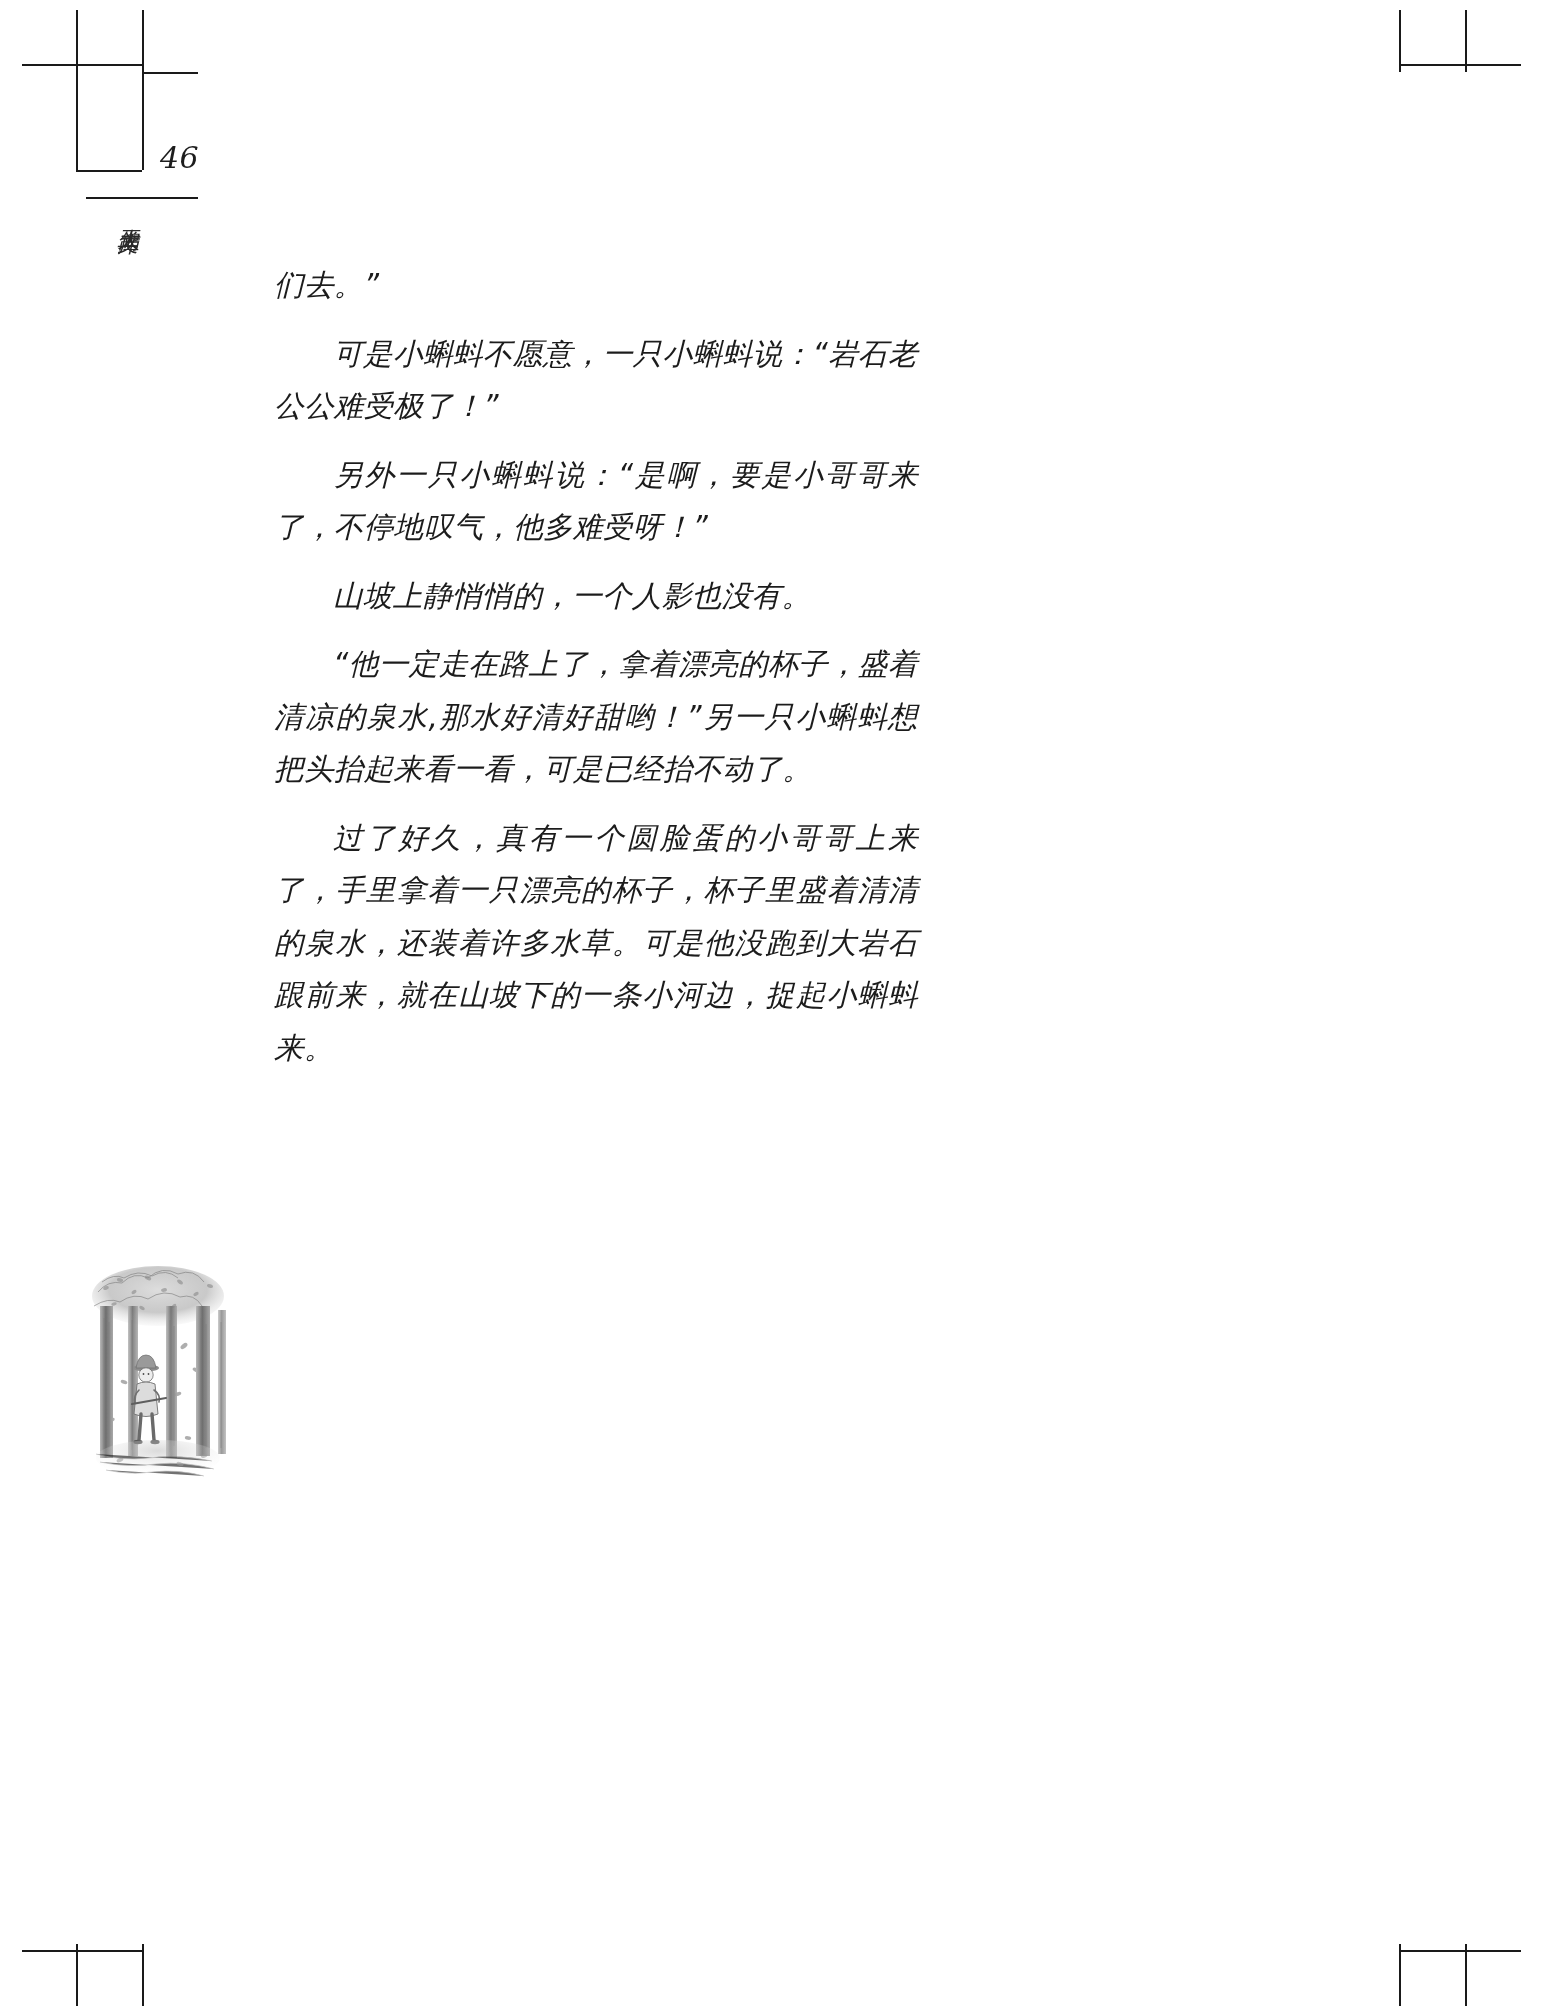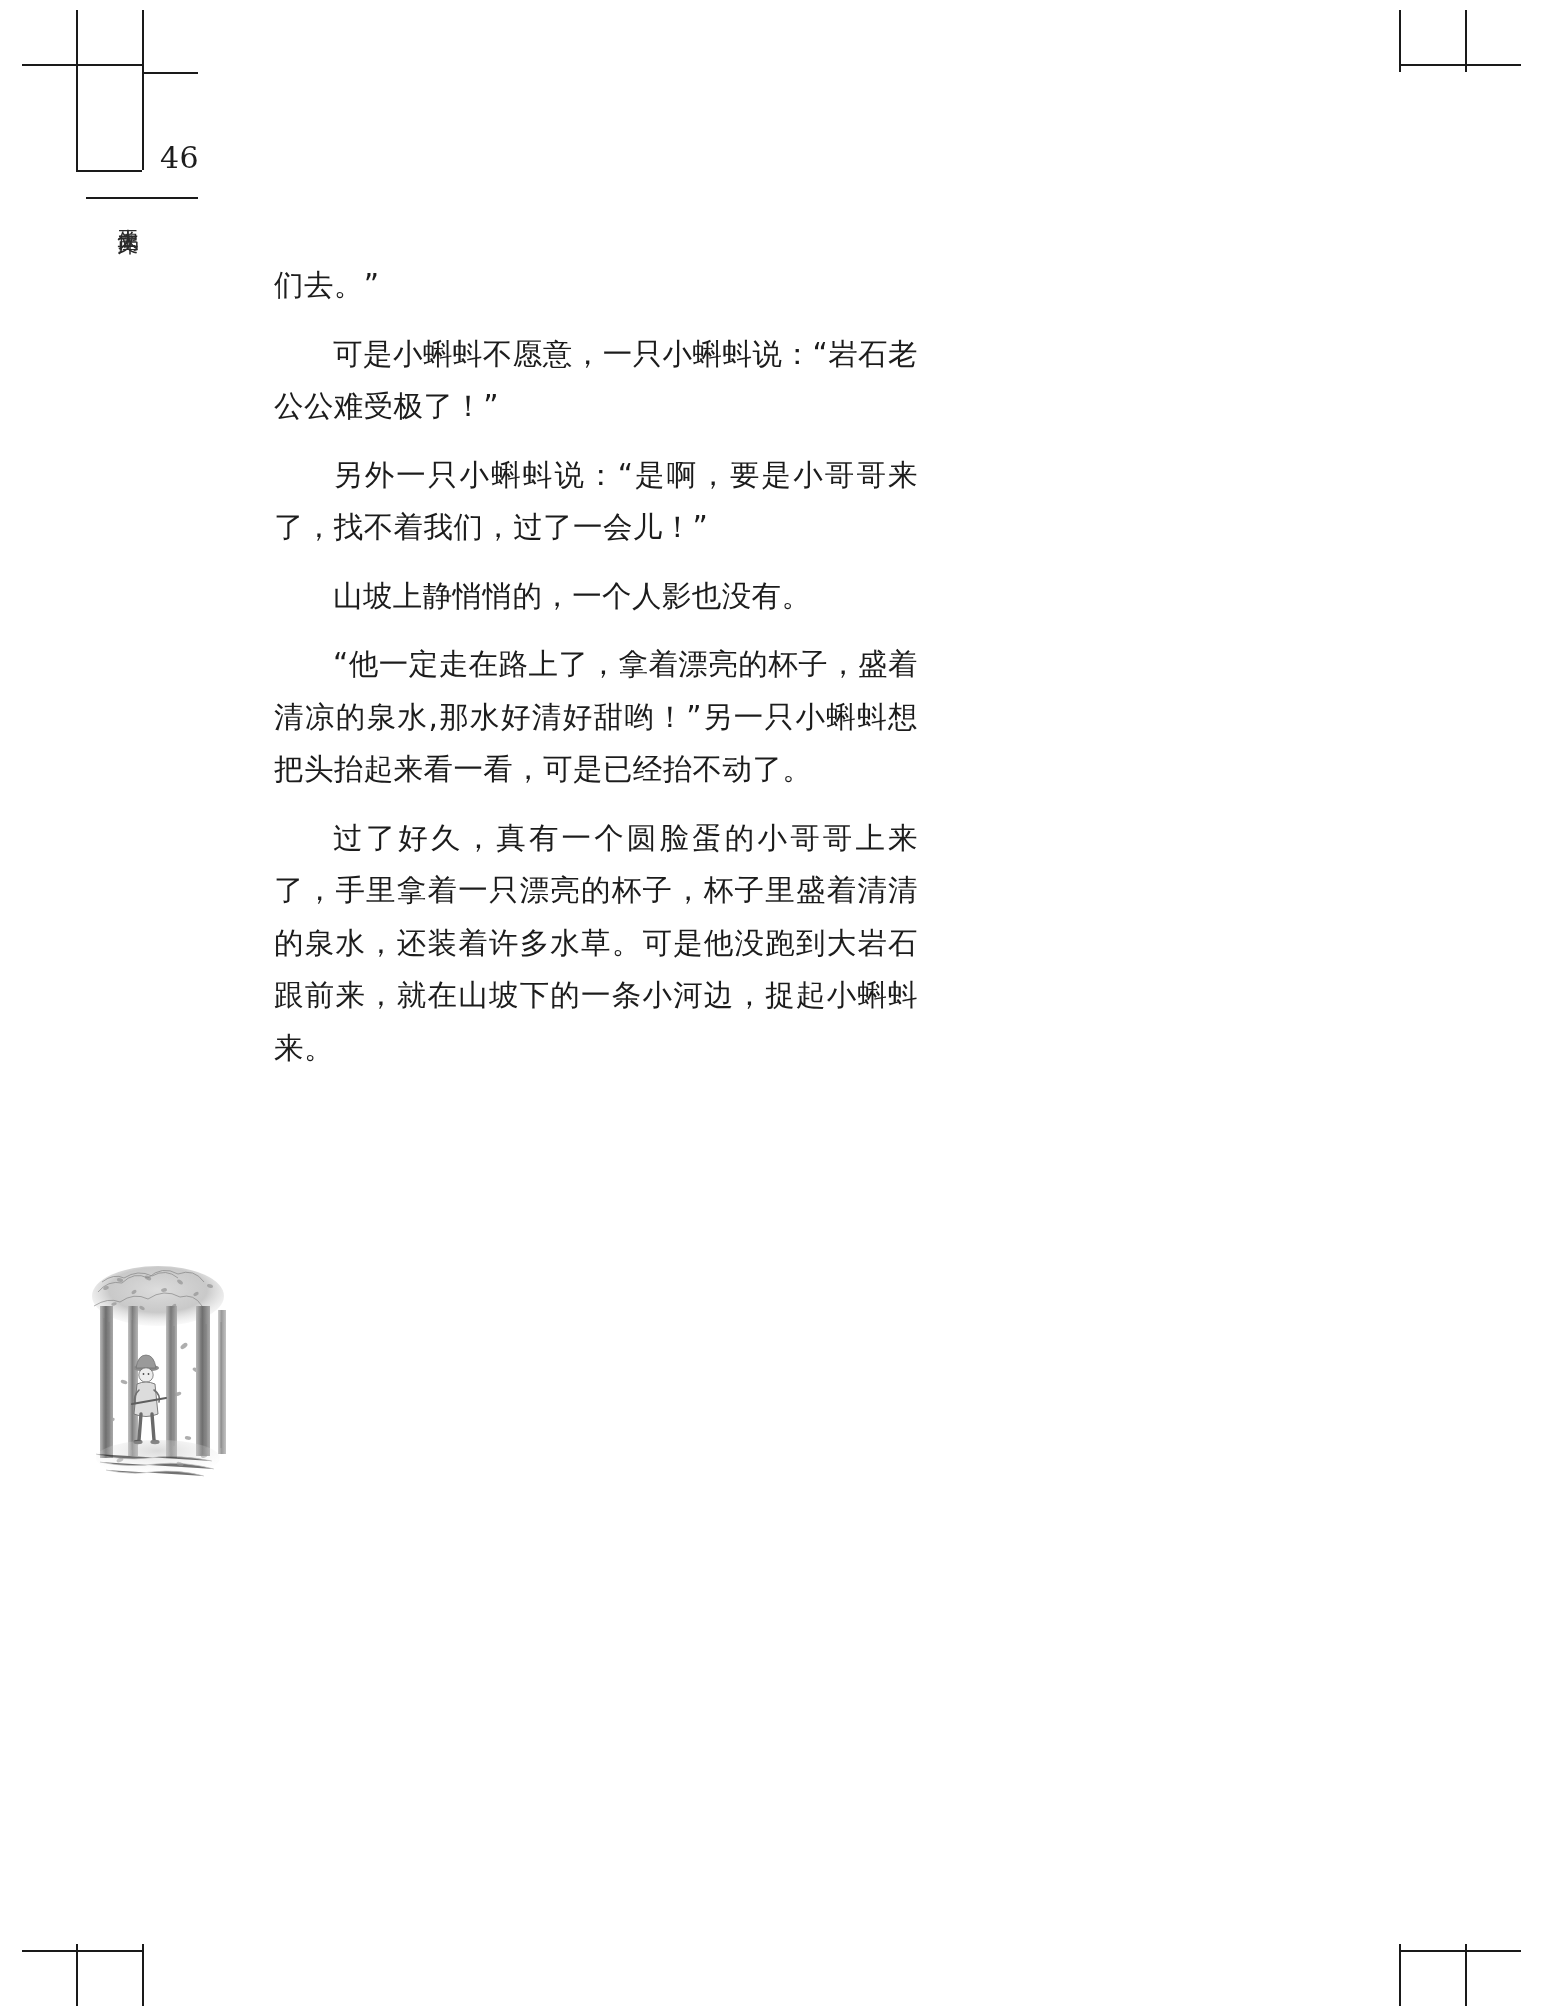--- a/index.html
+++ b/index.html
@@ -9,20 +9,21 @@
   }
   body {
     font-family: "DejaVu Sans", "Liberation Sans", sans-serif;
   }
   #page {
     position: relative;
     width: 1543px;
     height: 2016px;
     background: #ffffff;
     overflow: hidden;
+    font-style: italic;
   }
 
   
   .crop {
     position: absolute;
     border-color: #1a1a1a;
     border-style: solid;
     border-width: 0;
   }
   
@@ -162,21 +163,21 @@
 
   <div id="folio">46</div>
 
   <div id="head-rule"></div>
 
   <div id="series-title">大王鸽文库</div>
 
   <div id="body-text">
       <p class="no-indent">们去。”</p>
       <p>可是小蝌蚪不愿意，一只小蝌蚪说：“岩石老公公难受极了！”</p>
-      <p>另外一只小蝌蚪说：“是啊，要是小哥哥来了，找不着我们，过了一会儿！”</p>
+      <p>另外一只小蝌蚪说：“是啊，要是小哥哥来了，不停地叹气，他多难受呀！”</p>
       <p>山坡上静悄悄的，一个人影也没有。</p>
       <p>“他一定走在路上了，拿着漂亮的杯子，盛着清凉的泉水,那水好清好甜哟！”另一只小蝌蚪想把头抬起来看一看，可是已经抬不动了。</p>
       <p>过了好久，真有一个圆脸蛋的小哥哥上来了，手里拿着一只漂亮的杯子，杯子里盛着清清的泉水，还装着许多水草。可是他没跑到大岩石跟前来，就在山坡下的一条小河边，捉起小蝌蚪来。</p>
     </div>
 
   <div id="illustration">
     <svg width="152" height="232" viewBox="0 0 152 232" xmlns="http://www.w3.org/2000/svg">
       <defs>
         <linearGradient id="gtrunk" x1="0" y1="0" x2="1" y2="0">
           <stop offset="0%" stop-color="#b8b8b8"></stop>

